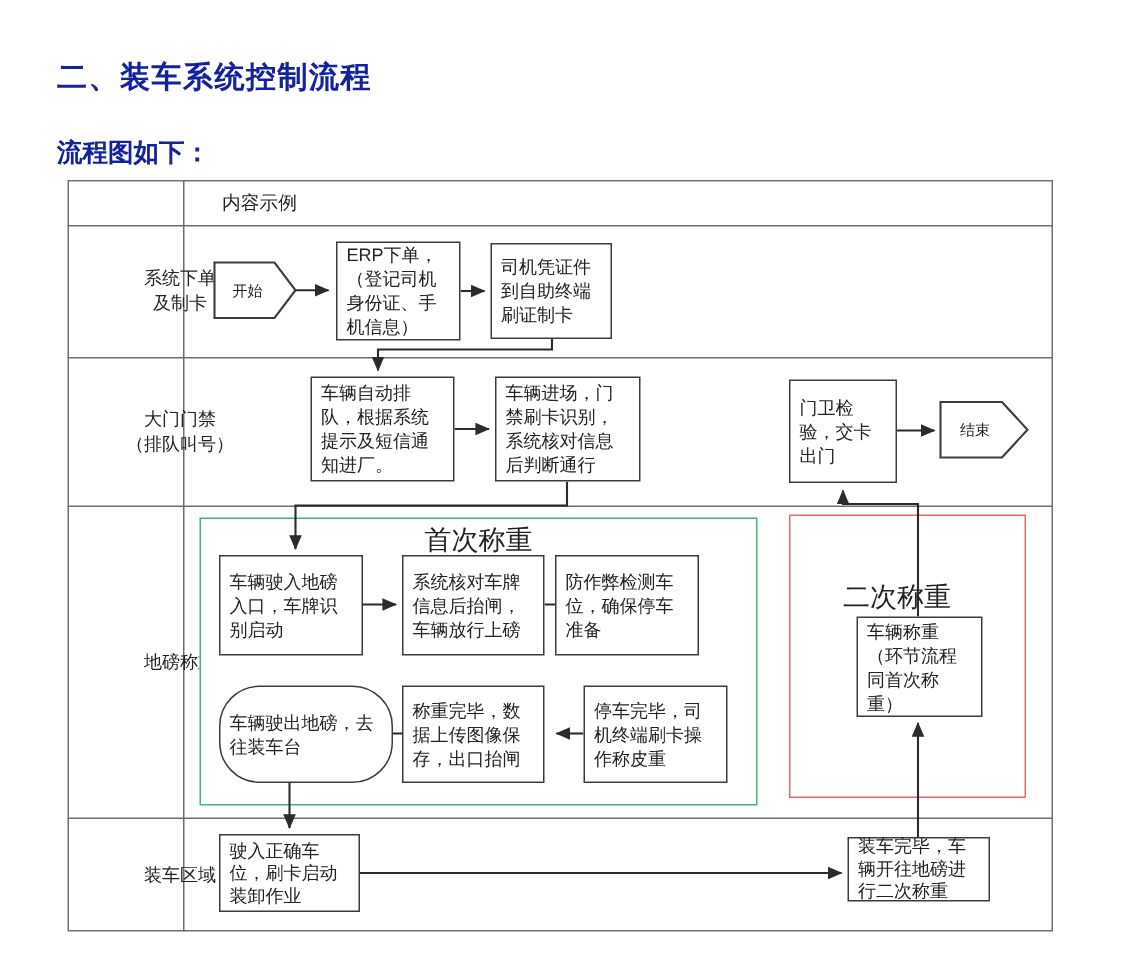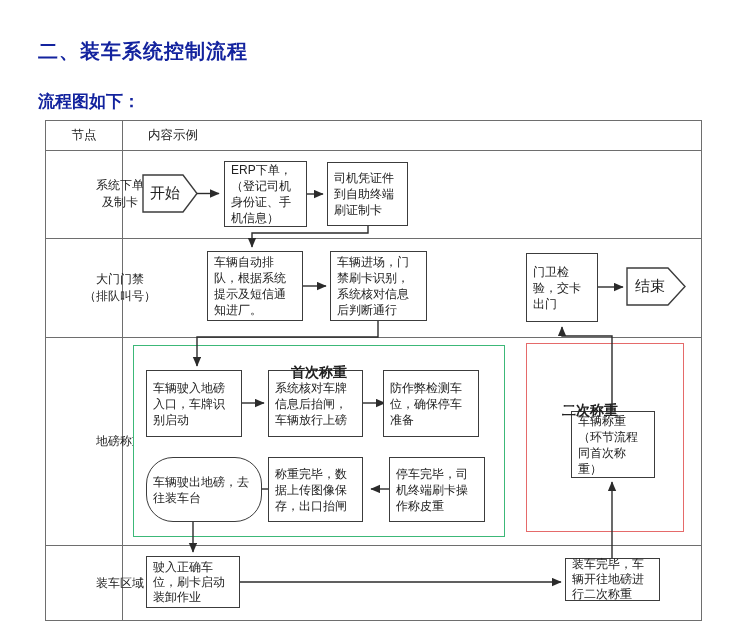--- a/index.html
+++ b/index.html
@@ -17,37 +17,37 @@
   
   .tframe{position:absolute;left:45px;top:120px;width:657px;height:501px;border:1px solid var(--table-border);z-index:1;}
   .hline{position:absolute;left:45px;width:657px;height:1px;background:var(--table-border);z-index:1;}
   .vline{position:absolute;left:122px;top:120px;width:1px;height:501px;background:var(--table-border);z-index:1;}
   .hcell{position:absolute;top:120px;height:30px;display:flex;align-items:center;font-size:12.5px;color:#222;z-index:2;}
   .rowlabel{position:absolute;left:46px;width:76px;display:flex;align-items:center;justify-content:center;text-align:center;font-size:12px;line-height:17px;color:#222;white-space:pre-line;z-index:2;margin-left:36px;}
   
   .groupbox{position:absolute;background:#fff;z-index:2;}
   .gb-green{left:133px;top:345px;width:372px;height:192px;border:1.6px solid var(--first-weigh-green);}
   .gb-red{left:526px;top:343px;width:158px;height:189px;border:1.6px solid var(--second-weigh-red);}
-  .gb-label{position:absolute;font-size:14px;font-weight:700;color:#222;z-index:5;margin-top:16px;}
+  .gb-label{position:absolute;font-size:18px;font-weight:400;color:#222;z-index:5;}
   .lab-first{left:133px;top:348px;width:372px;text-align:center;}
   .lab-second{left:562px;top:386px;}
   
   .connectors{position:absolute;left:0;top:0;width:750px;height:641px;z-index:3;}
   
   .fbox{position:absolute;background:#fff;border:1.4px solid var(--box-border);color:#222;font-size:12px;line-height:16px;padding:3px 6px;display:flex;align-items:center;word-break:break-all;z-index:4;}
-  .ptext{position:absolute;display:flex;align-items:center;justify-content:center;font-size:15px;color:#222;z-index:5;}
+  .ptext{position:absolute;display:flex;align-items:center;justify-content:center;font-size:10px;color:#222;z-index:5;}
   
   .b-erp{left:224px;top:161px;width:83px;height:66px;}
   .b-driver{left:327px;top:162px;width:81px;height:64px;}
   .b-queue{left:207px;top:251px;width:96px;height:70px;}
   .b-gate{left:330px;top:251px;width:97px;height:70px;}
   .b-guard{left:526px;top:253px;width:72px;height:69px;justify-content:flex-start;}
   .b-w1{left:146px;top:370px;width:96px;height:67px;}
   .b-w2{left:268px;top:370px;width:95px;height:67px;}
-  .b-w3{left:383px;top:370px;width:96px;height:67px;}
+  .b-w3{left:370px;top:370px;width:96px;height:67px;}
   .b-w4{left:389px;top:457px;width:96px;height:65px;}
   .b-w5{left:268px;top:457px;width:95px;height:65px;}
   .b-w6{left:146px;top:457px;width:116px;height:65px;border-radius:27px;}
   .b-second{left:571px;top:411px;width:84px;height:67px;}
   .b-loadpos{left:146px;top:556px;width:94px;height:52px;line-height:15px;}
   .b-loaddone{left:565px;top:558px;width:95px;height:43px;line-height:15px;}
 </style>
 </head>
 <body>
 
@@ -56,21 +56,20 @@
   <div class="title">二、装车系统控制流程</div>
   <div class="subtitle">流程图如下：</div>
 
   <div class="tframe"></div>
   <div class="hline" style="top:150px"></div>
   <div class="hline" style="top:238px"></div>
   <div class="hline" style="top:337px"></div>
   <div class="hline" style="top:545px"></div>
   <div class="vline"></div>
 
-  <div class="hcell" style="left:46px;width:76px;justify-content:center">节点</div>
   <div class="hcell" style="left:148px;width:200px">内容示例</div>
 
   <div class="rowlabel" style="top:150px;height:88px">系统下单
 及制卡</div>
   <div class="rowlabel" style="top:238px;height:99px">大门门禁
 （排队叫号）</div>
   <div class="rowlabel" style="top:337px;height:208px">地磅称重</div>
   <div class="rowlabel" style="top:545px;height:76px">装车区域</div>
 
   <div class="groupbox gb-green"></div>

